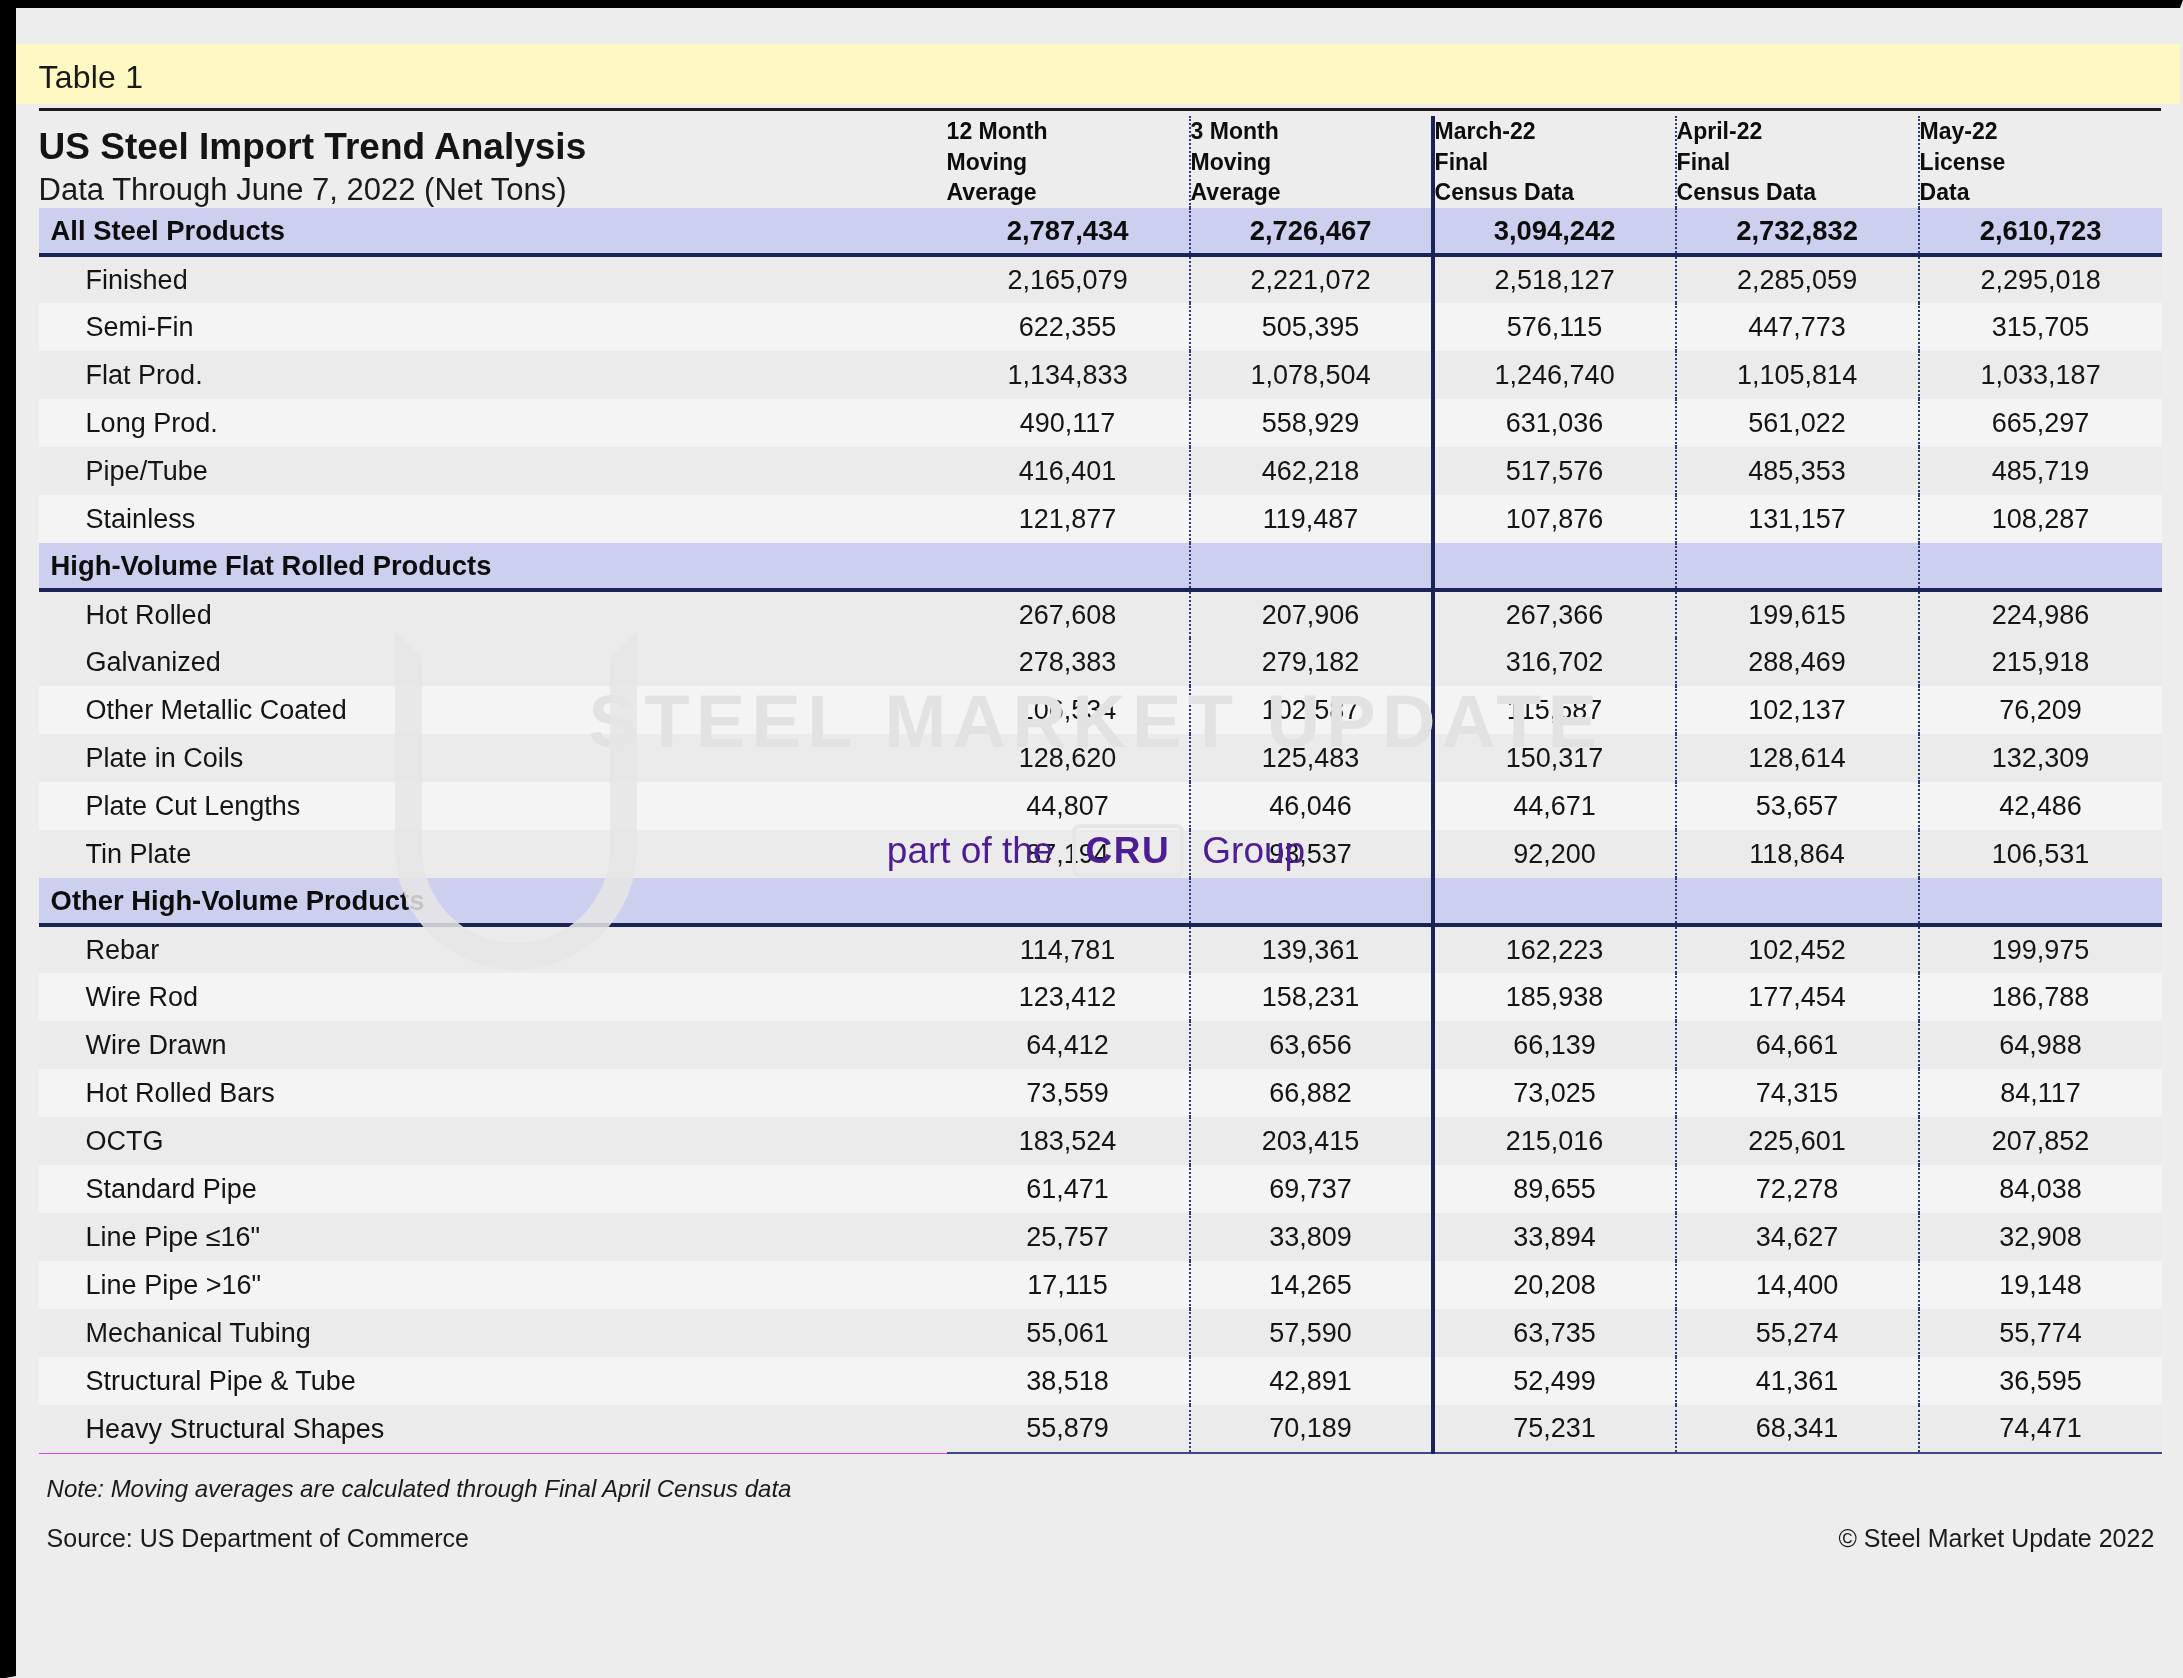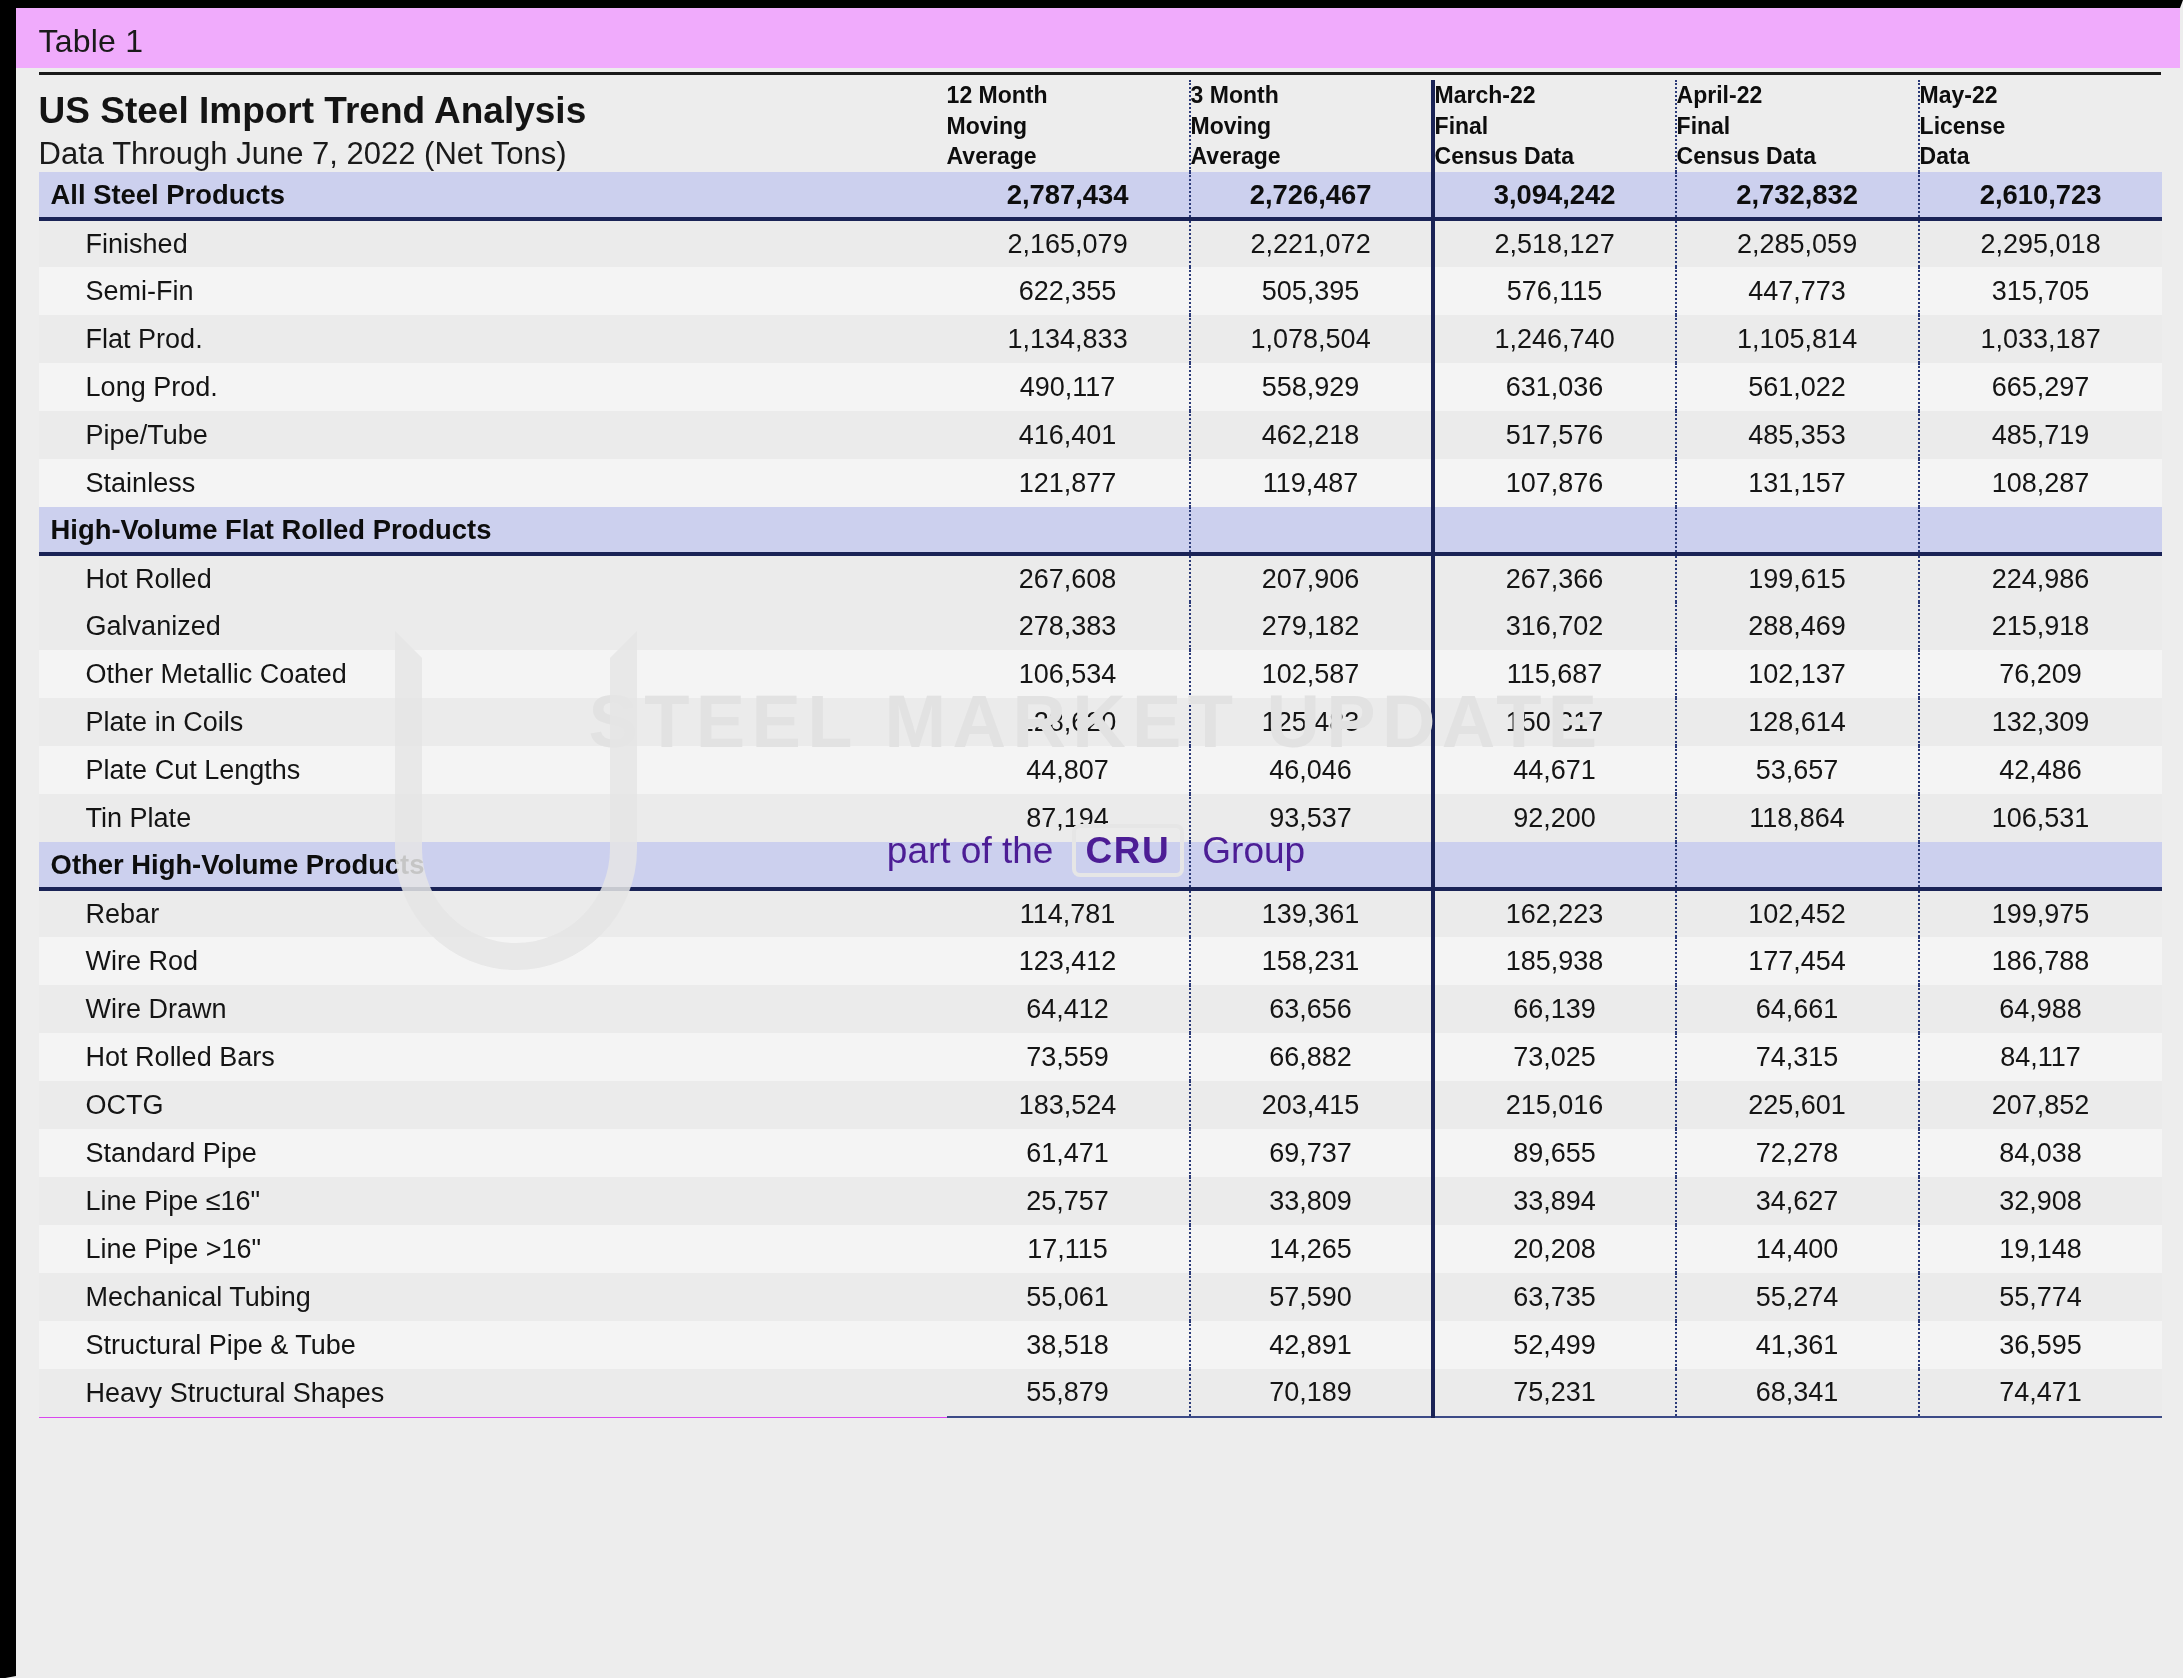--- a/index.html
+++ b/index.html
@@ -24,21 +24,22 @@
     background: #ededed;
     border-left: 16px solid #000000;
     border-top: 8px solid #000000;
     border-right: 3.2px solid #ededed;
     border-bottom: 3.2px solid #ededed;
   }
 
   
   .caption-bar {
     padding: 14.5px 0 8px 22.6px;
-    background: #f0abfc;
+    background: #fef9c3;
+    margin-top: 36px;
   }
   .caption-text {
     font-size: 32px;
     color: #1a1a1a;
     letter-spacing: 0.2px;
   }
   .caption-rule {
     height: 3.2px;
     background: #1a1a1a;
     margin: 4.8px 19.3px 0 22.6px;
@@ -480,15 +481,22 @@
             <td class="d-num ">55,879</td>
             <td class="d-num sep-dot">70,189</td>
             <td class="d-num sep-sol">75,231</td>
             <td class="d-num sep-dot">68,341</td>
             <td class="d-num sep-dot">74,471</td>
           </tr>
         </tbody>
     </table>
   </div>
 
+  <div class="foot">
+    <div class="foot-note">Note: Moving averages are calculated through Final April  Census data</div>
+    <div class="foot-src-row">
+      <div class="foot-src">Source: US Department of Commerce</div>
+      <div class="foot-copy">© Steel Market Update 2022</div>
+    </div>
+  </div>
 
 </div>
 
 
 </body></html>

